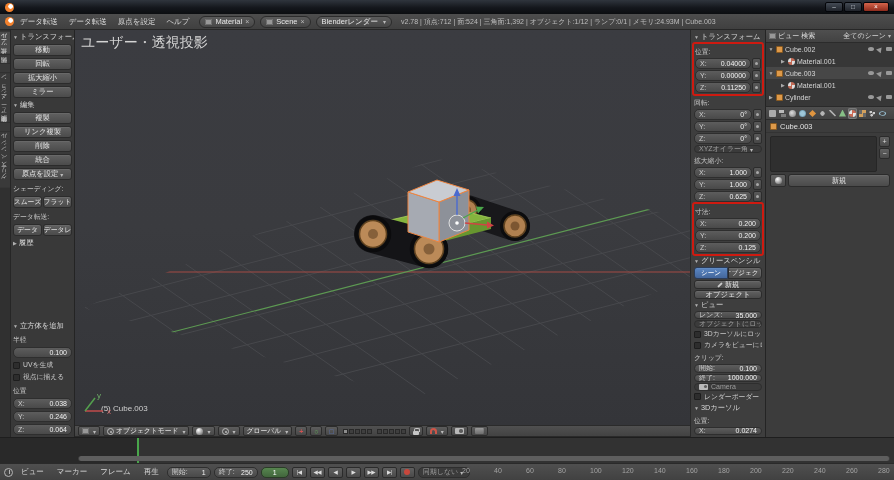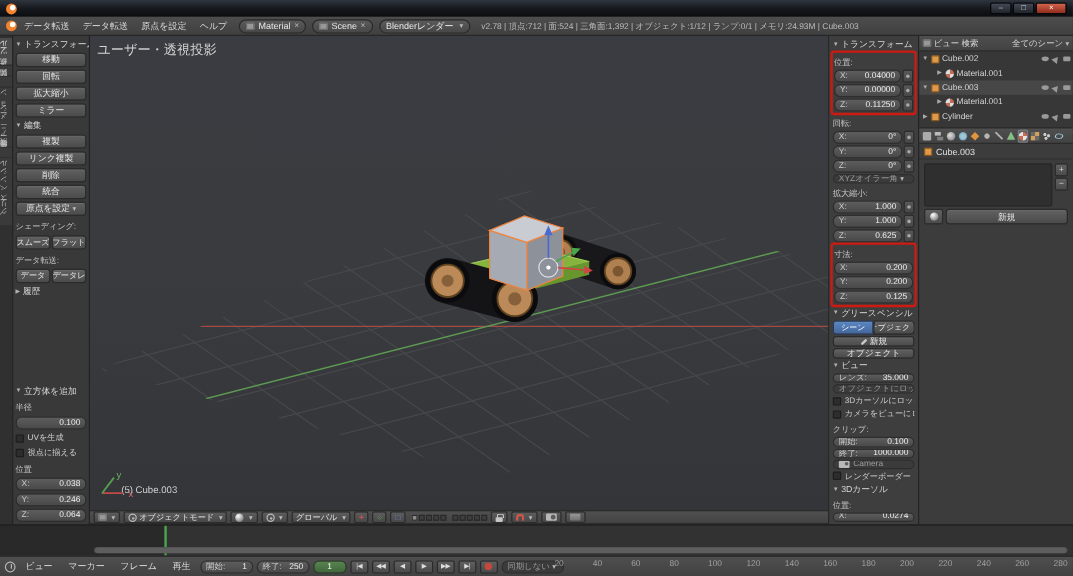--- a/index.html
+++ b/index.html
@@ -43,21 +43,21 @@
 .pill .v{margin-left:auto}
 .pill.ctr{justify-content:center}
 .pill.dark{background:#3b3b3b;color:#9c9c9c}
 .cbrow{display:flex;align-items:center;gap:3px;height:10px}
 .cb{width:7px;height:7px;background:#2d2d2d;border:1px solid #1d1d1d;border-radius:1px;flex:none}
 .cbl{font-size:6.8px;color:#cfcfcf;white-space:nowrap;overflow:hidden}
 .spacer{flex:1}
 
 
 #viewport{left:75px;top:30px;width:615px;height:395px;overflow:hidden}
-#vplabel{left:6px;top:4px;font-size:11px;color:#d4d4d4}
+#vplabel{left:6px;top:4px;font-size:14px;color:#d4d4d4}
 #vpobj{left:26px;bottom:12px;font-size:8px;color:#cfcfcf}
 #gizmo{left:4px;bottom:6px}
 
 
 #vpheader{left:75px;top:425px;width:615px;height:12px;background:linear-gradient(#505050,#434343);border-top:1px solid #2b2b2b;border-bottom:1px solid #2a2a2a;display:flex;align-items:center;gap:3px;padding:0 3px}
 .hbtn{height:10px;border-radius:2px;border:1px solid #2c2c2c;background:linear-gradient(#5d5d5d,#484848);display:flex;align-items:center;gap:2px;padding:0 3px;font-size:6.8px;color:#e5e5e5;white-space:nowrap}
 .sphere{width:7px;height:7px;border-radius:50%;background:radial-gradient(circle at 35% 30%,#fff,#8a8a8a 70%);flex:none}
 .dotc{width:7px;height:7px;border-radius:50%;border:1px solid #bbb;position:relative;flex:none}
 .dotc::after{content:"";position:absolute;left:2px;top:2px;width:2px;height:2px;border-radius:50%;background:#bbb}
 .mgl{font-size:7px;font-weight:bold;line-height:1}

